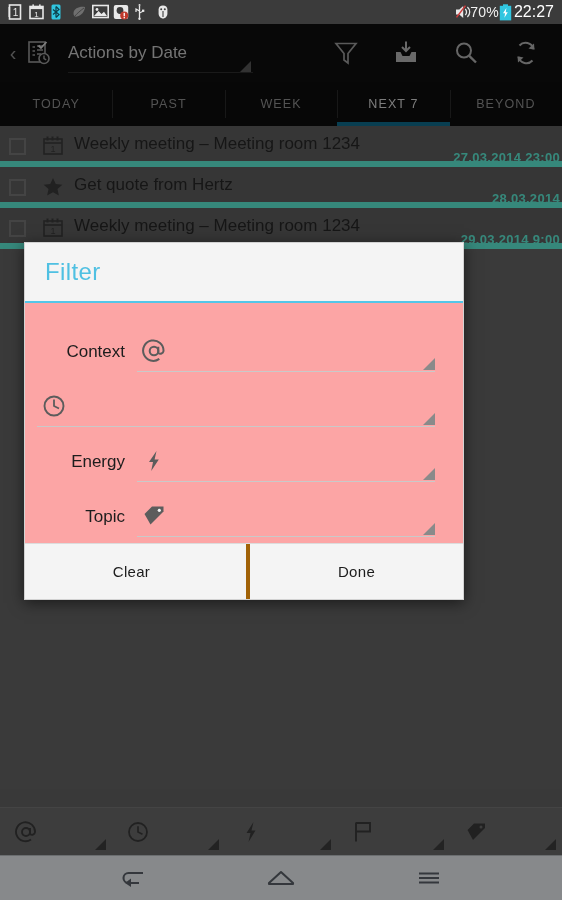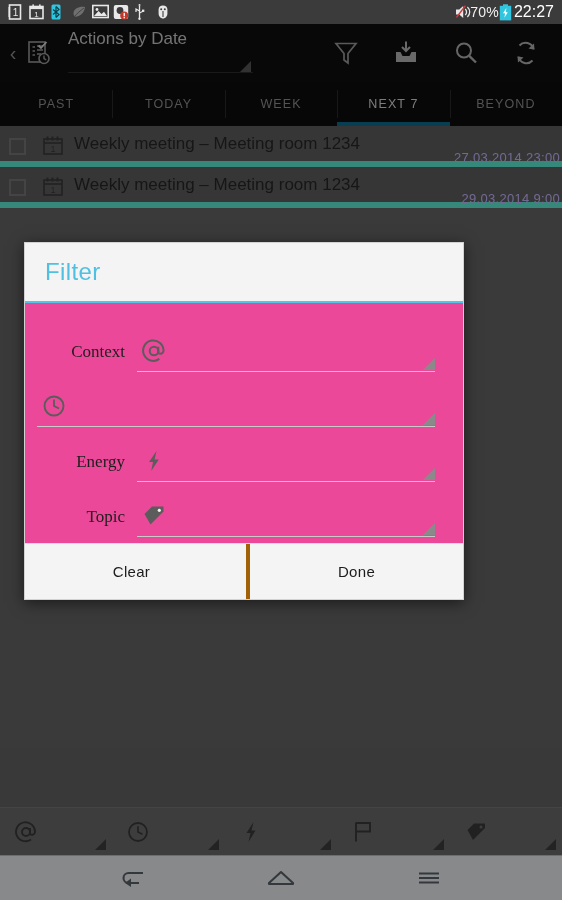--- a/index.html
+++ b/index.html
@@ -25,21 +25,21 @@
   .sb-text{ font-size:14px; color:#f2f2f2; letter-spacing:.2px; }
   .sb-clock{ font-size:16px; color:#ffffff; font-weight:400; }
 
   
   .action-bar{
     height:58px; background:#0e0e0e; display:flex; align-items:center;
     padding:0 6px 0 4px; position:relative;
   }
   .ab-back{ width:18px; text-align:center; color:#8d8d8d; font-size:20px; line-height:1; }
   .ab-appicon{ width:30px; height:30px; margin-left:2px; display:flex; align-items:center; justify-content:center; }
-  .ab-titlewrap{ margin-left:14px; position:relative; flex:1; height:48px; display:flex; align-items:flex-start; }
+  .ab-titlewrap{ margin-left:14px; position:relative; flex:1; height:48px; display:flex; align-items:center; }
   .ab-title{ color:#c8c8c8; font-size:17px; }
   .ab-spinner-line{
     position:absolute; left:0; bottom:4px; width:185px; height:1px; background:#2e2e2e;
   }
   .ab-spinner-tri{
     position:absolute; left:172px; bottom:5px; width:0;height:0;
     border-left:11px solid transparent; border-bottom:11px solid #565656;
   }
   .ab-actions{ display:flex; align-items:center; gap:0; }
   .ab-btn{ width:60px; height:58px; display:flex; align-items:center; justify-content:center; }
@@ -63,22 +63,22 @@
   .row{ position:relative; height:41px; border-bottom:6px solid #5eead4; }
   .row .cb{
     position:absolute; left:9px; top:12px; width:17px; height:17px;
     border:2px solid #767676; background:transparent;
   }
   .row .ricon{ position:absolute; left:42px; top:9px; width:22px; height:22px; }
   .row .rtext{
     position:absolute; left:74px; top:8px; font-size:17px; color:#272727;
   }
   .row .rdate{
-    position:absolute; right:2px; top:24px; font-size:13px; color:#c4b5fd;
-    font-weight:normal; letter-spacing:.3px;text-align:right;
+    position:absolute; right:2px; top:24px; font-size:13px; color:#5eead4;
+    font-weight:bold; letter-spacing:.3px;text-align:right;
   }
   .filler{ height:540px; background:#646464; }
 
   
   .bottom-bar{
     position:absolute; left:0; right:0; bottom:45px; height:48px;
     background:#6a6a6a; display:flex; border-top:1px solid #757575;
   }
   .bspin{ flex:1; position:relative; display:flex; align-items:center; }
   .bspin .bico{ margin-left:14px; width:24px; height:24px; }
@@ -103,21 +103,21 @@
     position:absolute; left:24px; top:242px; width:440px;
     background:#f4f4f4; z-index:20;
     box-shadow:0 3px 14px rgba(0,0,0,.55);
     border:1px solid #d2d2d2;
   }
   .dlg-title{
     height:58px; display:flex; align-items:center; padding-left:20px;
     color:#4fc0e2; font-size:24px; letter-spacing:.4px;
   }
   .dlg-sep{ height:2px; background:#53c6e8; }
-  .dlg-body{ padding:14px 0 6px 0; background:#ec4899;font-family:Liberation Serif, serif; }
+  .dlg-body{ padding:14px 0 6px 0; background:#fca5a5; }
 
   .frow{ display:flex; align-items:flex-end; height:55px; padding:0 28px 0 0; }
   .flabel{
     width:100px; text-align:right; font-size:17px; color:#1d1d1d;
     padding-bottom:10px; padding-right:0; flex:none;
   }
   .fspin{
     position:relative; margin-left:12px; flex:1; height:42px;
     border-bottom:1px solid #c9c9c9; display:flex; align-items:center;
   }
@@ -275,22 +275,22 @@
               <path d="M5.5 17 A8.2 8.2 0 0 0 19.5 20.5" stroke="#b0b0b0" stroke-width="2" fill="none"></path>
               <path d="M21 3.5 L21.5 9.8 L15.5 8.5 Z" fill="#b0b0b0"></path>
               <path d="M5 22.5 L4.5 16.2 L10.5 17.5 Z" fill="#b0b0b0"></path>
             </svg>
         </span>
       </div>
     </div>
   </div>
 
   <div class="tabs">
+    <div class="tab">TODAY</div>
     <div class="tab">PAST</div>
-    <div class="tab">TODAY</div>
     <div class="tab">WEEK</div>
     <div class="tab active">NEXT 7</div>
     <div class="tab">BEYOND</div>
   </div>
 
   <div class="list">
     <div class="row">
       <span class="cb"></span>
       <span class="ricon">
         <svg width="22" height="22" viewBox="0 0 22 22">
@@ -302,20 +302,30 @@
             <text x="11" y="17" font-size="9" fill="#3a3a3a" font-family="Liberation Sans" text-anchor="middle">1</text>
           </svg>
       </span>
       <span class="rtext">Weekly meeting – Meeting room 1234</span>
       <span class="rdate">27.03.2014 23:00</span>
     </div>
     <div class="row">
       <span class="cb"></span>
       <span class="ricon">
         <svg width="22" height="22" viewBox="0 0 22 22">
+            <path d="M11 2 L13.8 8 L20.4 8.7 L15.5 13.1 L16.9 19.6 L11 16.3 L5.1 19.6 L6.5 13.1 L1.6 8.7 L8.2 8 Z" fill="#3a3a3a"></path>
+          </svg>
+      </span>
+      <span class="rtext">Get quote from Hertz</span>
+      <span class="rdate">28.03.2014</span>
+    </div>
+    <div class="row">
+      <span class="cb"></span>
+      <span class="ricon">
+        <svg width="22" height="22" viewBox="0 0 22 22">
             <rect x="2" y="4" width="18" height="15" fill="none" stroke="#3a3a3a" stroke-width="1.6"></rect>
             <path d="M2 8 L20 8" stroke="#3a3a3a" stroke-width="1.6"></path>
             <rect x="4.5" y="1.5" width="2" height="4" fill="#3a3a3a"></rect>
             <rect x="9.5" y="1.5" width="2" height="4" fill="#3a3a3a"></rect>
             <rect x="14.5" y="1.5" width="2" height="4" fill="#3a3a3a"></rect>
             <text x="11" y="17" font-size="9" fill="#3a3a3a" font-family="Liberation Sans" text-anchor="middle">1</text>
           </svg>
       </span>
       <span class="rtext">Weekly meeting – Meeting room 1234</span>
       <span class="rdate">29.03.2014 9:00</span>

